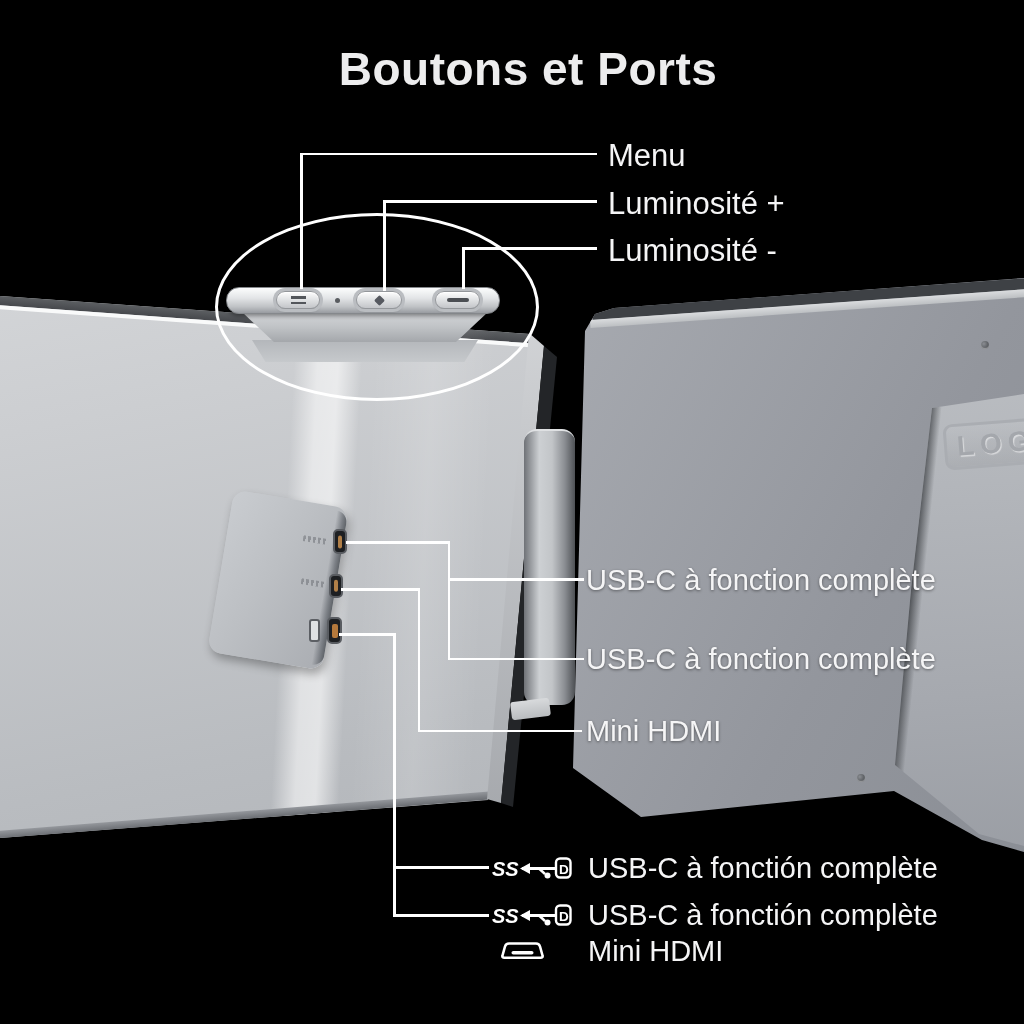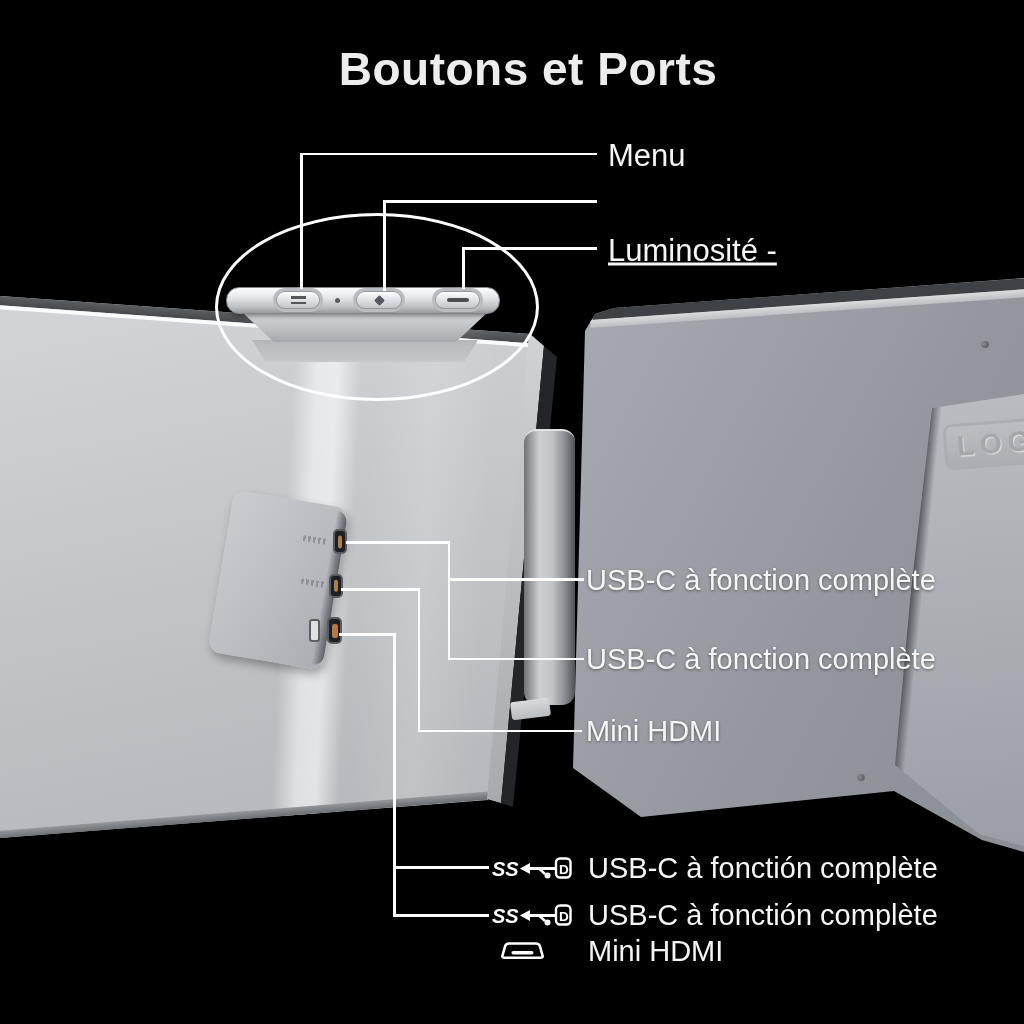--- a/index.html
+++ b/index.html
@@ -200,21 +200,22 @@
   <div class="ln" style="left:447.5px;top:657.5px;width:136px;height:2.5px;"></div>
   <div class="ln" style="left:341px;top:588px;width:79px;height:2.5px;"></div>
   <div class="ln" style="left:417.5px;top:588px;width:2.5px;height:144px;"></div>
   <div class="ln" style="left:417.5px;top:729.5px;width:164px;height:2.5px;"></div>
   <div class="ln" style="left:339px;top:633px;width:57px;height:2.5px;"></div>
   <div class="ln" style="left:393px;top:633px;width:2.5px;height:283px;"></div>
   <div class="ln" style="left:393px;top:866px;width:96px;height:2.5px;"></div>
   <div class="ln" style="left:393px;top:914px;width:96px;height:2.5px;"></div>
 
   <div class="lbl top" style="top:155px;">Menu</div>
-  <div class="lbl top" style="top:250px;text-decoration:underline;">Luminosité -</div>
+  <div class="lbl top" style="top:203px;">Luminosité +</div>
+  <div class="lbl top" style="top:250px;">Luminosité -</div>
   <div class="lbl mid" style="top:580px;">USB-C à fonction complète</div>
   <div class="lbl mid" style="top:659px;">USB-C à fonction complète</div>
   <div class="lbl mid" style="top:731px;">Mini HDMI</div>
 
   <svg class="leg-ic" style="left:492px;top:855px;" width="80" height="27" viewBox="0 0 80 27">
     <text x="0" y="21" font-size="20" font-weight="bold" font-style="italic" fill="#fff">SS</text>
     <path d="M30 13.5 H64" stroke="#fff" stroke-width="3"></path>
     <path d="M38 8 L28 13.5 L38 19 Z" fill="#fff"></path>
     <path d="M47 13.5 L53 19" stroke="#fff" stroke-width="2.5"></path>
     <circle cx="55.5" cy="20.5" r="3" fill="#fff"></circle>

